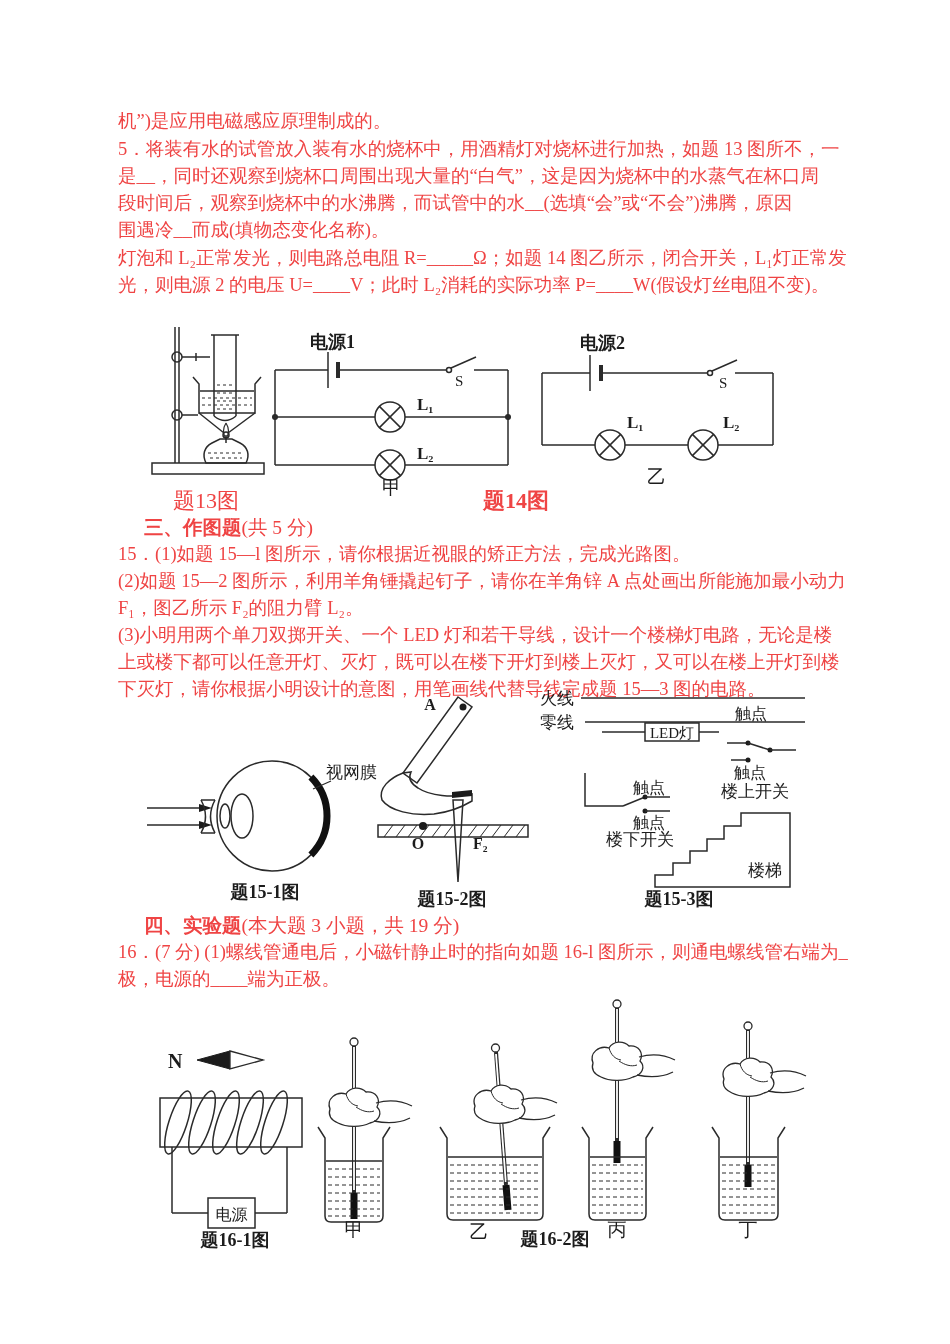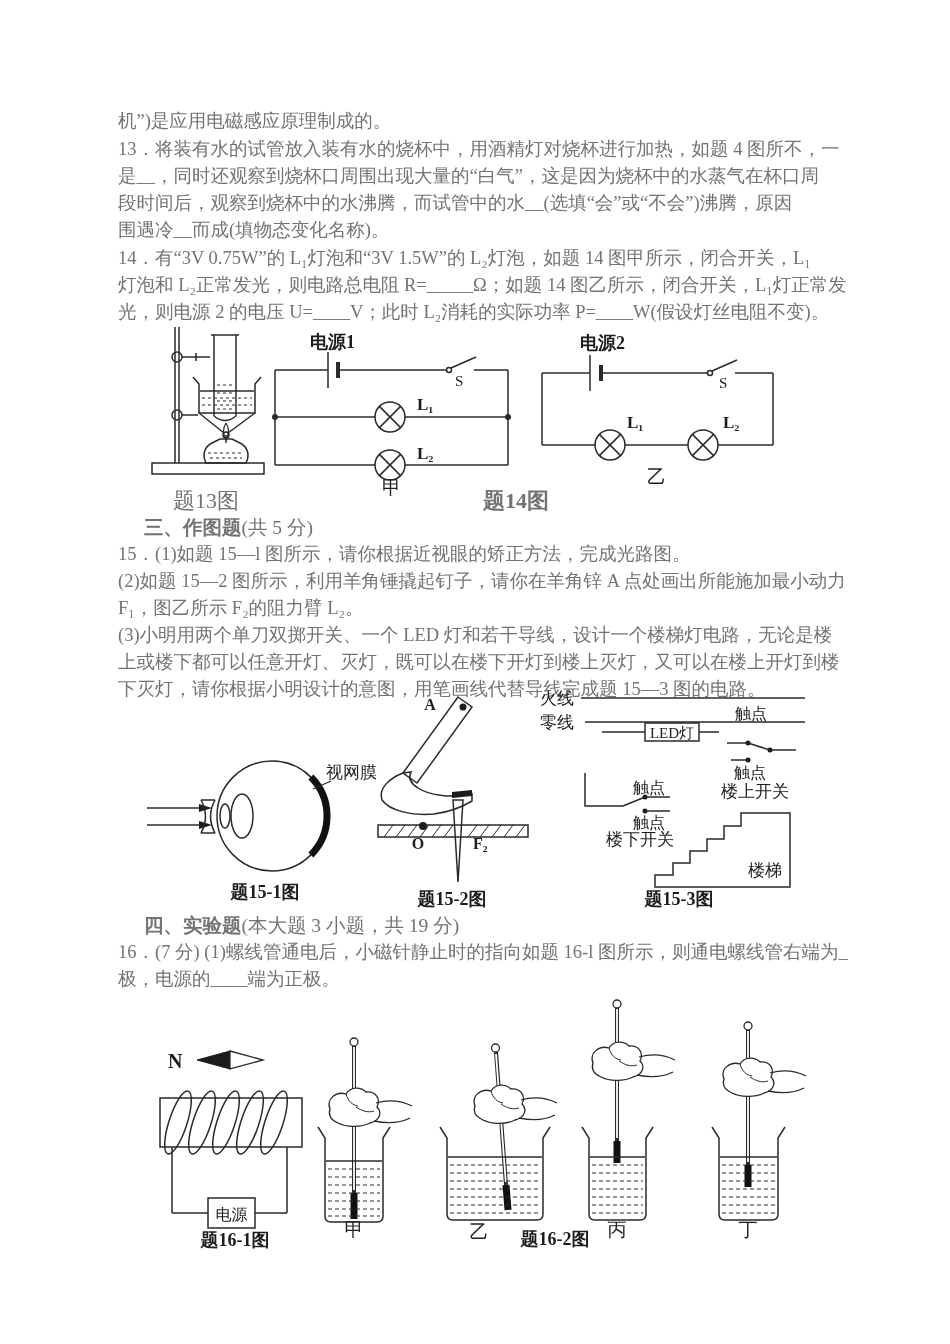--- a/index.html
+++ b/index.html
@@ -1,45 +1,44 @@
 <!DOCTYPE html>
 <html><head>
 <meta charset="utf-8">
 <style>
   html,body{margin:0;padding:0;background:#fff;}
   #page{position:relative;width:950px;height:1344px;background:#ffffff;overflow:hidden;
-        font-family:"Liberation Serif","DejaVu Serif",serif;color:#737373;}
+        font-family:"Liberation Serif","DejaVu Serif",serif;color:#ef4444;}
   .para{position:absolute;}
   .ln{white-space:nowrap;font-size:18.5px;line-height:27px;height:27px;letter-spacing:0;}
   .hdr{white-space:nowrap;font-size:19.5px;line-height:27px;}
   .hdr .b{font-weight:bold;margin-left:26px;}
   .cap{position:absolute;font-size:22px;white-space:nowrap;}
   svg{position:absolute;overflow:visible;}
   svg text{fill:#1c1c1c;font-family:"Liberation Serif","DejaVu Serif",serif;}
   .fig-stroke{stroke:#2a2a2a;fill:none;stroke-width:1.5;}
   .lbl{font-size:17px;font-weight:bold;}
 </style>
 </head>
 <body>
 
 <div id="page">
 
   <div class="para" style="left:118px;top:108px">
     <div class="ln">机”)是应用电磁感应原理制成的。</div>
   </div>
 
   <div class="para" style="left:118px;top:136px">
-    <div class="ln">13．将装有水的试管放入装有水的烧杯中，用酒精灯对烧杯进行加热，如题 4 图所不，一</div>
+    <div class="ln">5．将装有水的试管放入装有水的烧杯中，用酒精灯对烧杯进行加热，如题 13 图所不，一</div>
     <div class="ln">是__，同时还观察到烧杯口周围出现大量的“白气”，这是因为烧杯中的水蒸气在杯口周</div>
     <div class="ln">段时间后，观察到烧杯中的水沸腾，而试管中的水__(选填“会”或“不会”)沸腾，原因</div>
     <div class="ln">围遇冷__而成(填物态变化名称)。</div>
   </div>
 
   <div class="para" style="left:118px;top:245px">
-    <div class="ln">14．有“3V 0.75W”的 L₁灯泡和“3V 1.5W”的 L₂灯泡，如题 14 图甲所示，闭合开关，L₁</div>
     <div class="ln">灯泡和 L₂正常发光，则电路总电阻 R=_____Ω；如题 14 图乙所示，闭合开关，L₁灯正常发</div>
     <div class="ln">光，则电源 2 的电压 U=____V；此时 L₂消耗的实际功率 P=____W(假设灯丝电阻不变)。</div>
   </div>
 
   <svg style="left:138px;top:323px" width="135" height="168" viewBox="0 0 135 168">
     <g class="fig-stroke">
       <rect x="14" y="140" width="112" height="11"></rect>
       <line x1="37" y1="4" x2="37" y2="140"></line>
         <line x1="41" y1="4" x2="41" y2="140"></line>
       <circle cx="39" cy="34" r="5"></circle>

